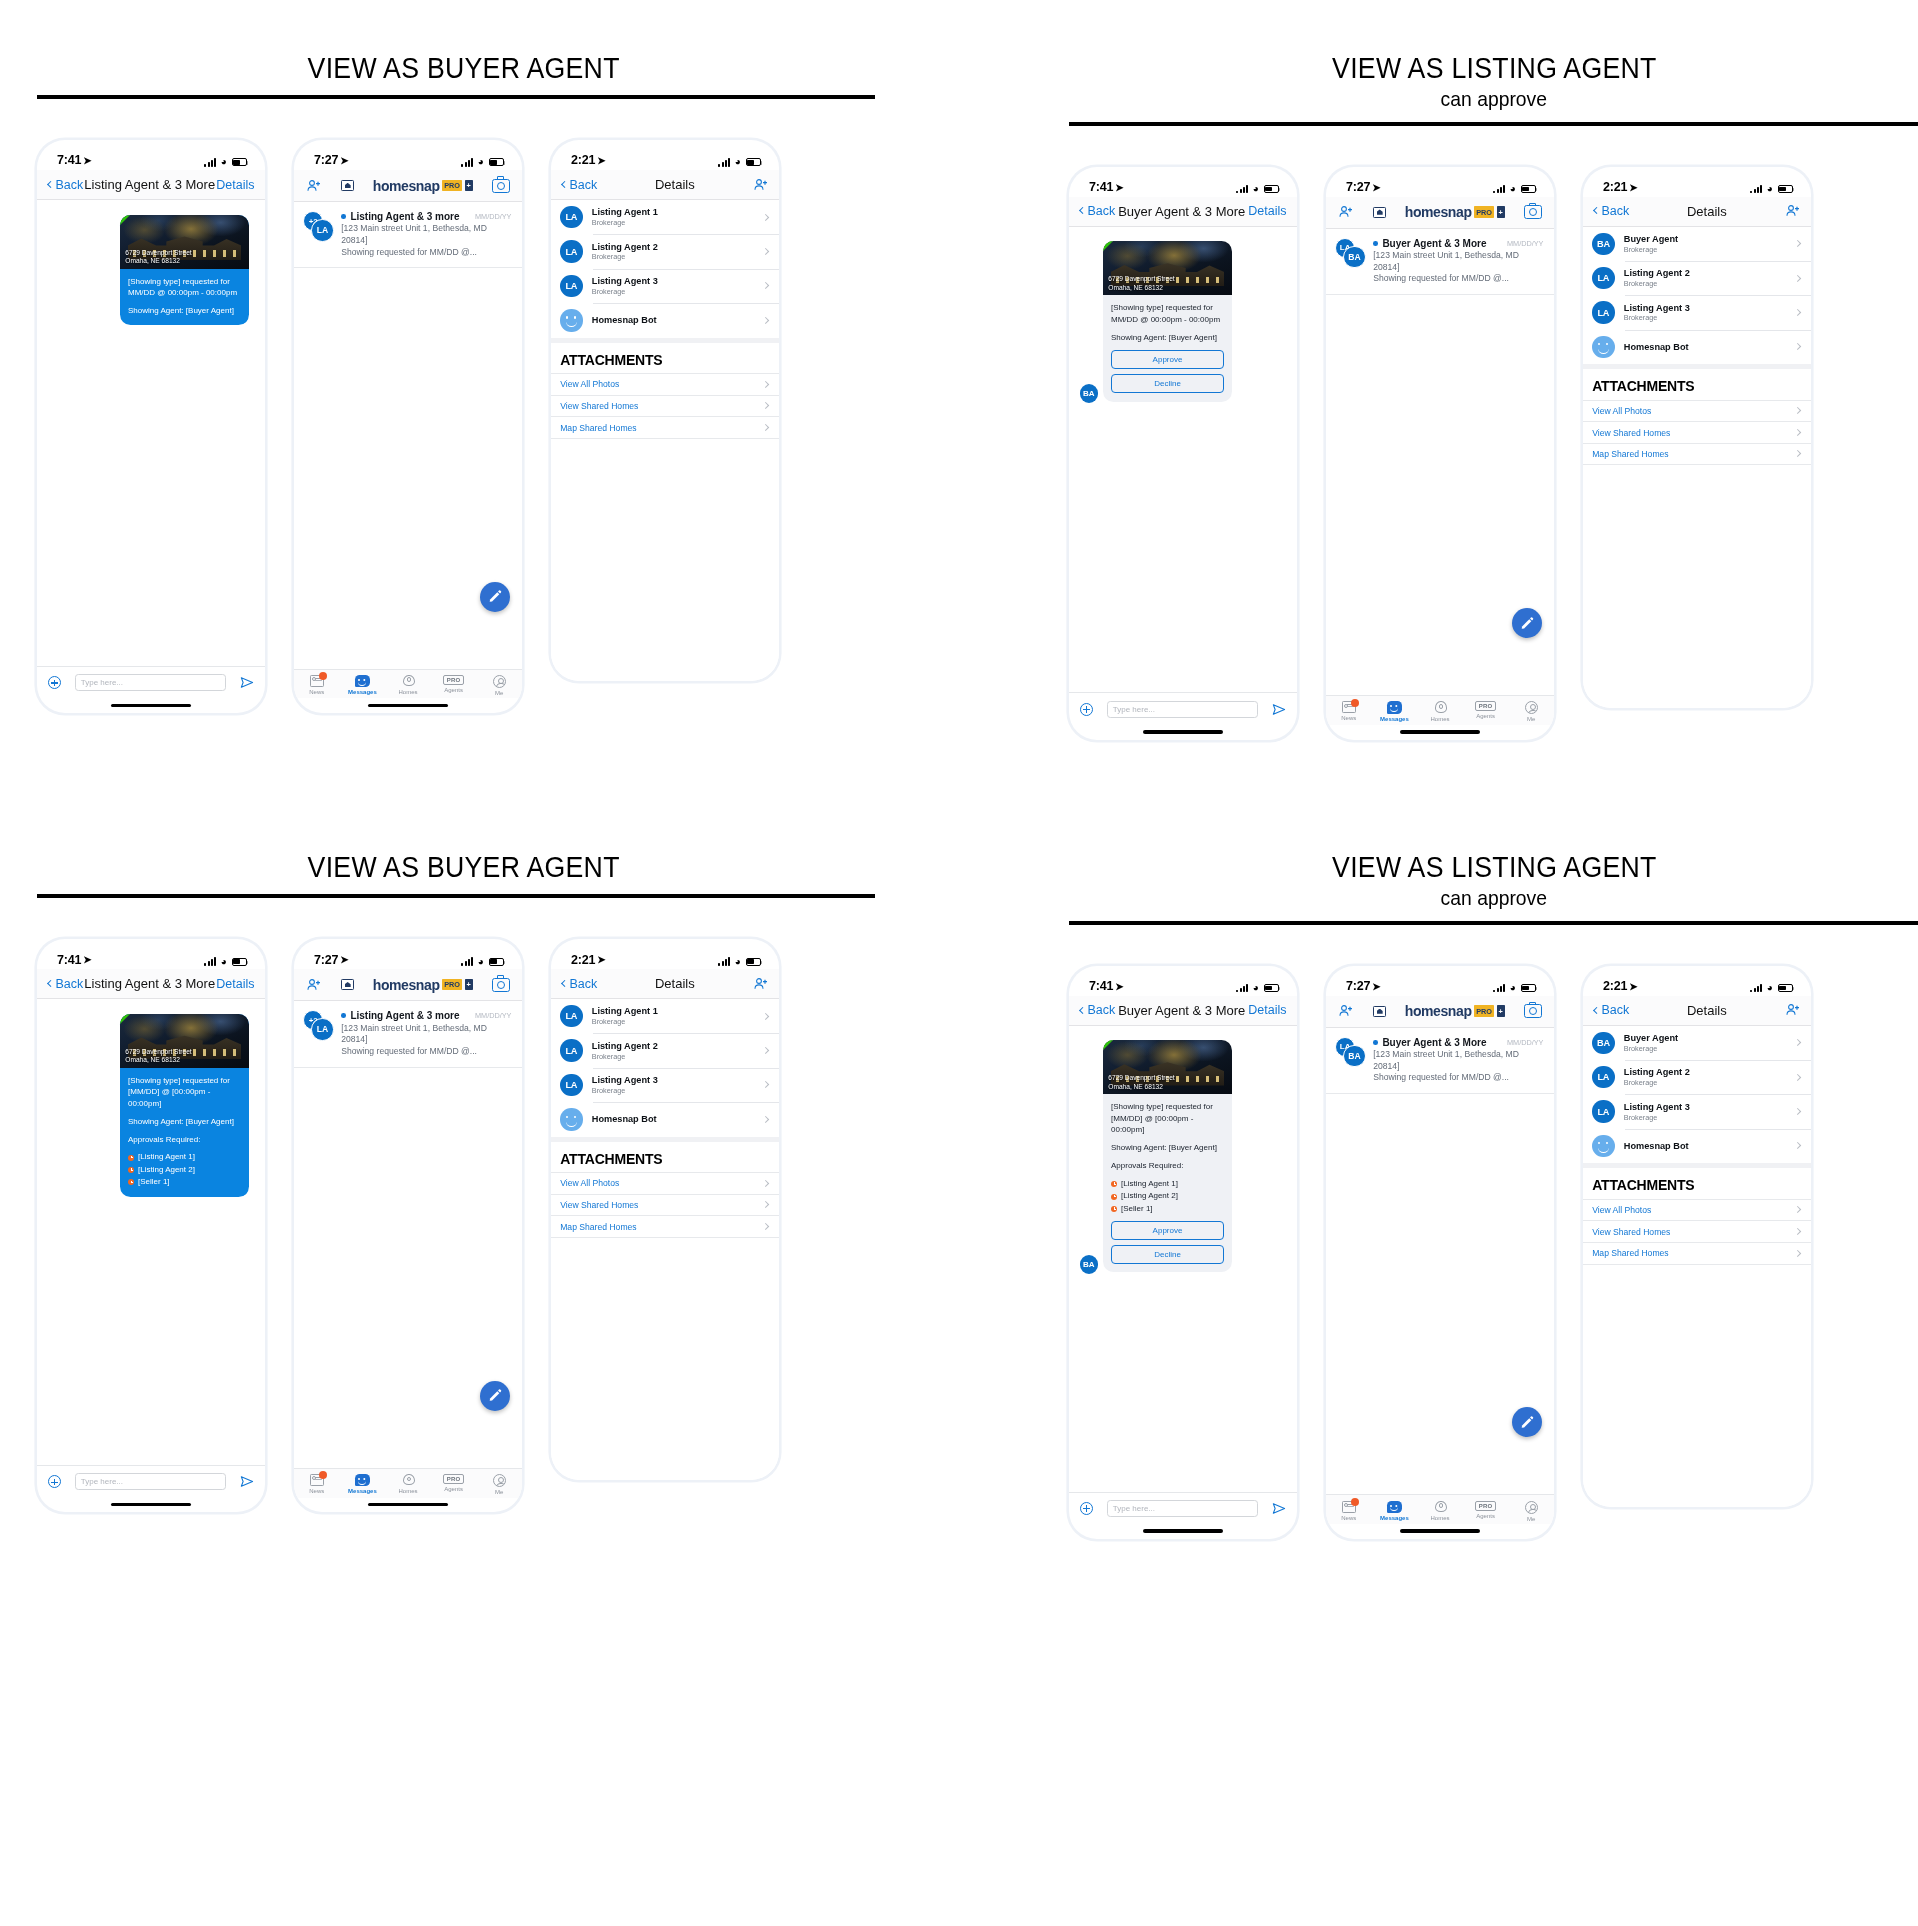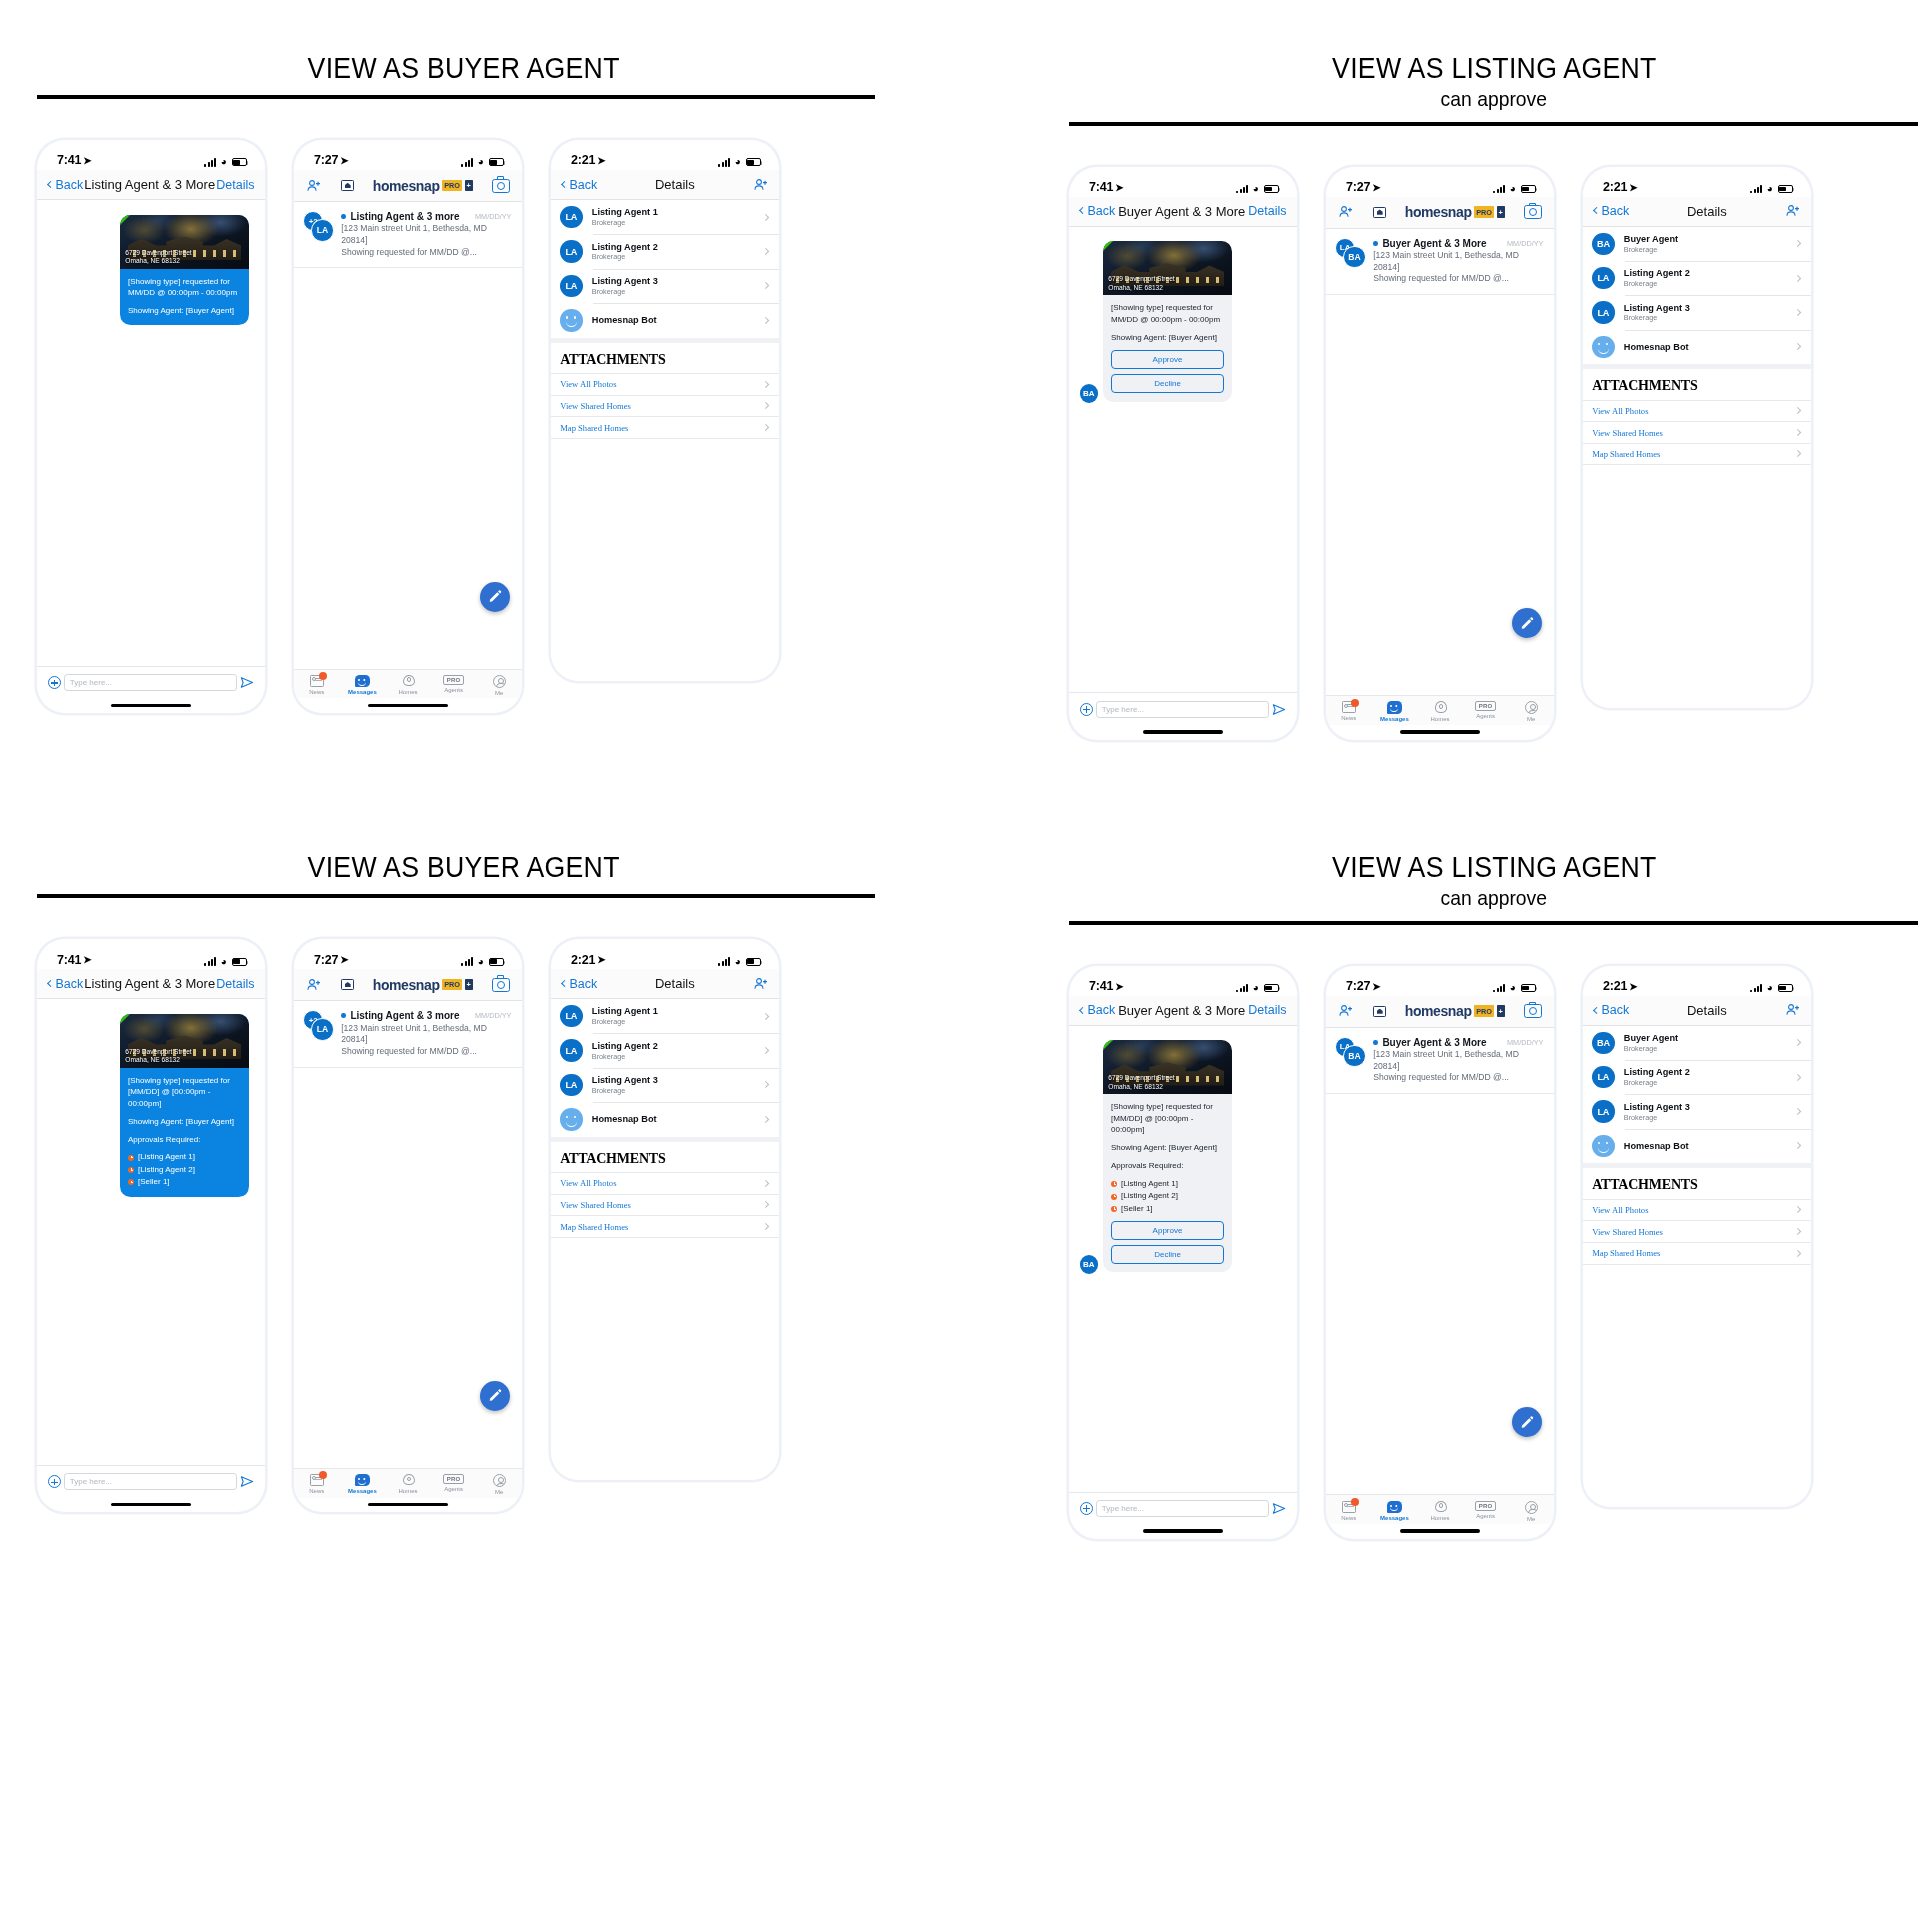--- a/index.html
+++ b/index.html
@@ -168,27 +168,27 @@
     font-weight:700;display:flex;align-items:center;justify-content:center;flex:0 0 auto;letter-spacing:-0.3px;}
   .pav.bot{background:#67aeec;position:relative;}
   .pav.bot::before{content:"";position:absolute;left:6px;top:7.3px;width:2.3px;height:2.3px;border-radius:50%;background:#fff;
     box-shadow:8px 0 0 #fff;}
   .pav.bot::after{content:"";position:absolute;left:6px;top:12px;width:10.5px;height:5.3px;
     border-bottom:1.6px solid #fff;border-radius:0 0 6.6px 6.6px;}
   .pname{font-size:9.2px;font-weight:700;color:#0d1116;}
   .psub{font-size:7.3px;color:#7b828c;margin-top:0.7px;}
   .chev-r{margin-left:auto;width:5.3px;height:5.3px;border-right:1.3px solid #b9bdc4;border-top:1.3px solid #b9bdc4;transform:rotate(45deg);}
 
-  .attach-wrap{border-top:5.3px solid #f0f1f4;padding-top:9.2px;font-family:Liberation Serif, serif;}
+  .attach-wrap{border-top:5.3px solid #f0f1f4;padding-top:9.2px;}
   .attach-title{font-size:14px;font-weight:700;color:#000;padding:0 9.2px 5.3px 9.2px;letter-spacing:-0.2px;}
   .arow{display:flex;align-items:center;padding:5.3px 10.5px 5.3px 9.2px;border-top:0.7px solid #e7e9ec;}
   .arow .lbl{font-size:8.6px;color:#1277d4;}
 
   
-  .compose{border-top:0.7px solid #e5e7ea;display:flex;align-items:center;gap:3px;padding:7.3px 10.5px;}
+  .compose{border-top:0.7px solid #e5e7ea;display:flex;align-items:center;gap:14px;padding:7.3px 10.5px;}
   .plus-ic{width:13px;height:13px;border:1.2px solid #1277d4;border-radius:50%;position:relative;flex:0 0 auto;}
   .plus-ic::before,.plus-ic::after{content:"";position:absolute;background:#1277d4;}
   .plus-ic::before{left:2.6px;top:5.3px;width:6.6px;height:1.2px;}
   .plus-ic::after{left:5.3px;top:2.6px;width:1.2px;height:6.6px;}
   .type-box{flex:1;height:17px;border:0.7px solid #d3d6da;border-radius:3.3px;display:flex;align-items:center;padding:0 5.3px;
     font-size:8px;color:#b2b6bd;}
   .send{width:14.5px;height:13px;flex:0 0 auto;}
 
   
   .tabbar{border-top:0.7px solid #e5e7ea;display:flex;background:#fbfbfc;padding:5.3px 0 2.6px;}

